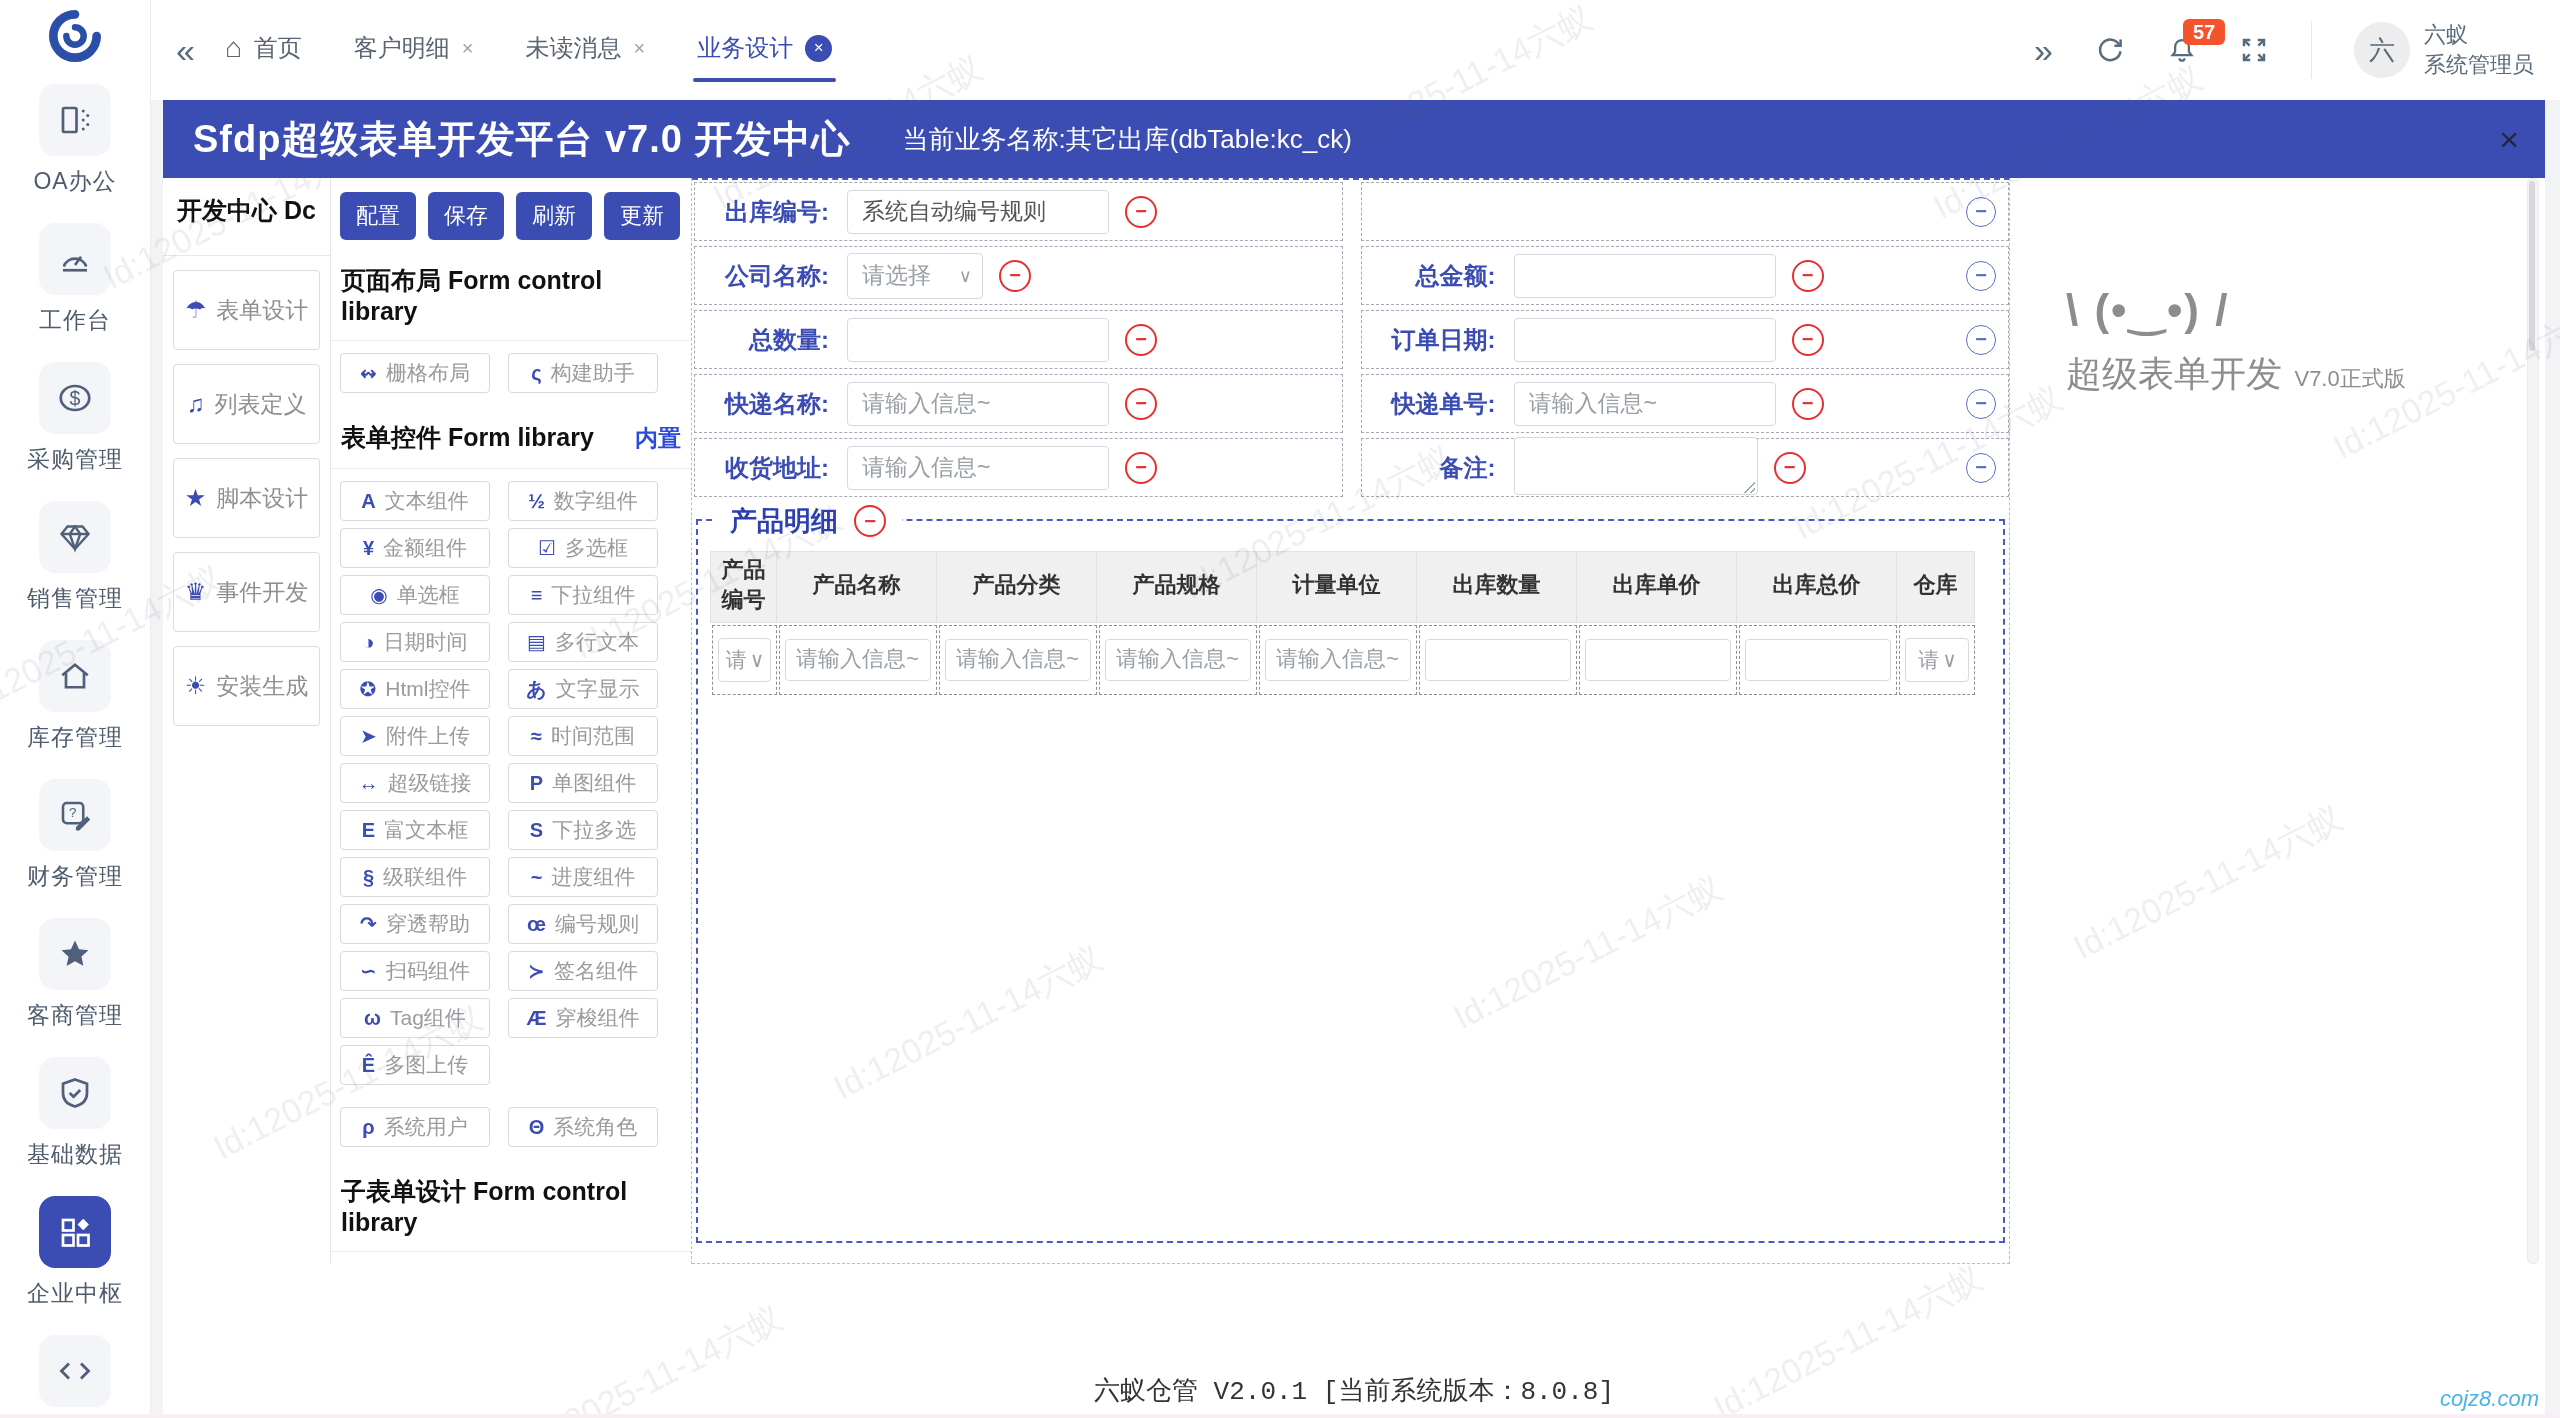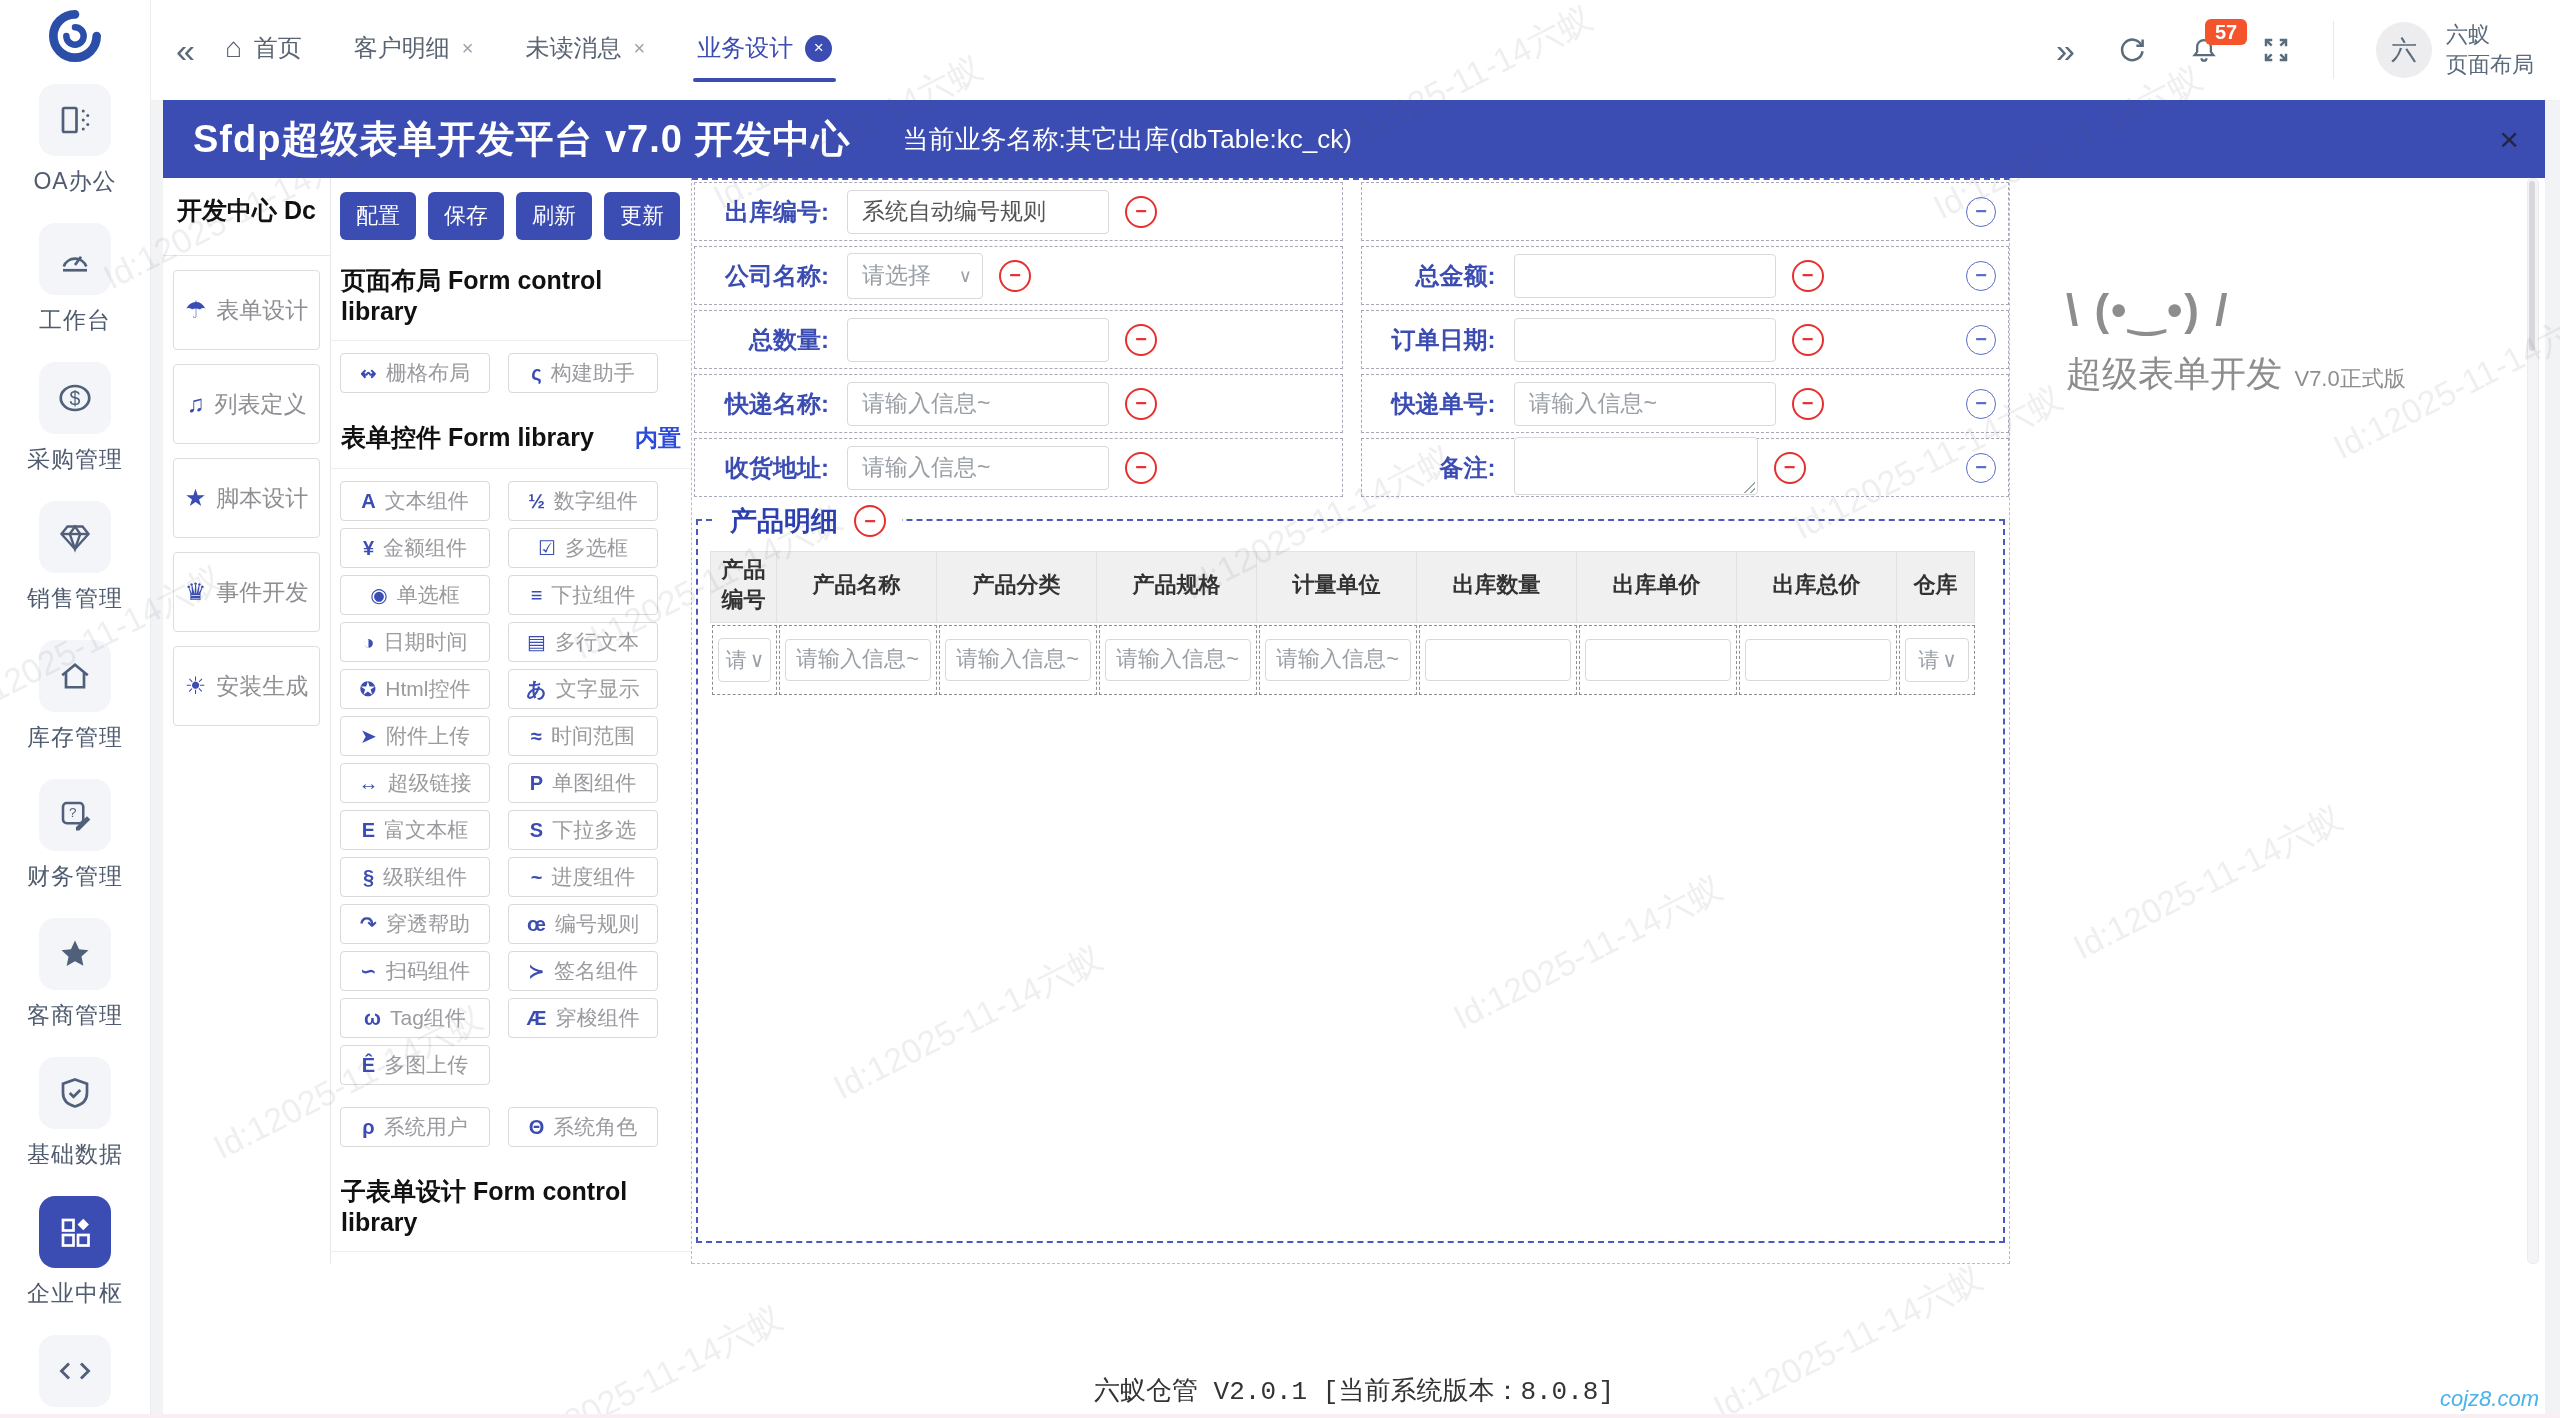--- a/index.html
+++ b/index.html
@@ -280,21 +280,21 @@
               <path d="M20 15v5h-5"></path>
               <path d="M9 20H4v-5"></path>
               <path d="M4.5 4.5l4 4M19.5 4.5l-4 4M19.5 19.5l-4-4M4.5 19.5l4-4"></path>
             </svg>
         </span>
         <span class="vdiv"></span>
         <div class="userbox">
           <span class="avatar">六</span>
           <span class="uname">
             <div>六蚁</div>
-            <div>页面布局</div>
+            <div>系统管理员</div>
           </span>
         </div>
       </div>
     </header>
 
     <div class="panel">
 
       <div class="banner">
         <span class="banner-title">Sfdp超级表单开发平台 v7.0 开发中心</span>
         <span class="banner-sub">当前业务名称:其它出库(dbTable:kc_ck)</span>

